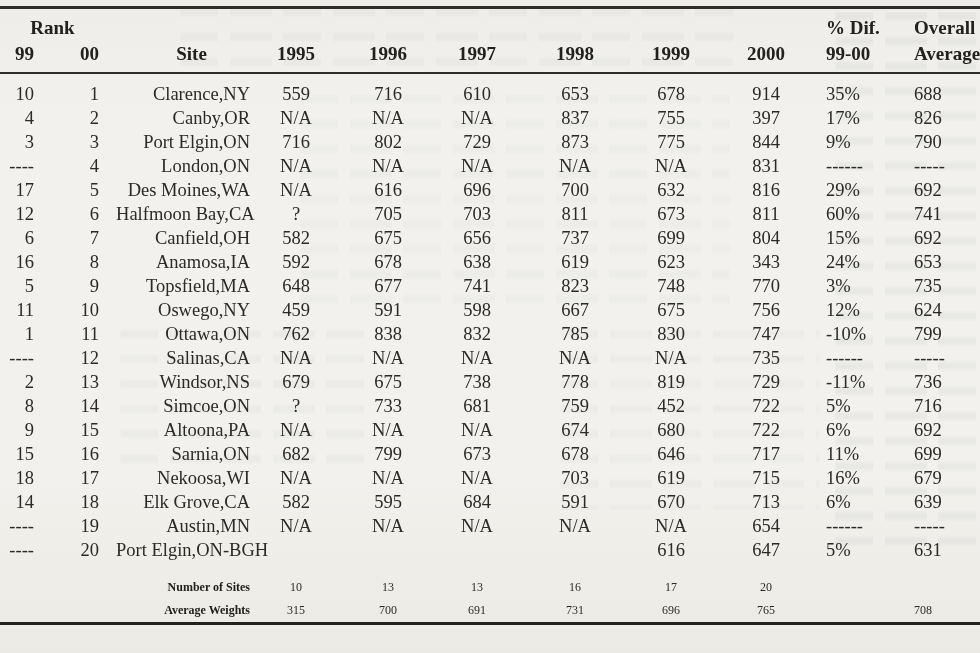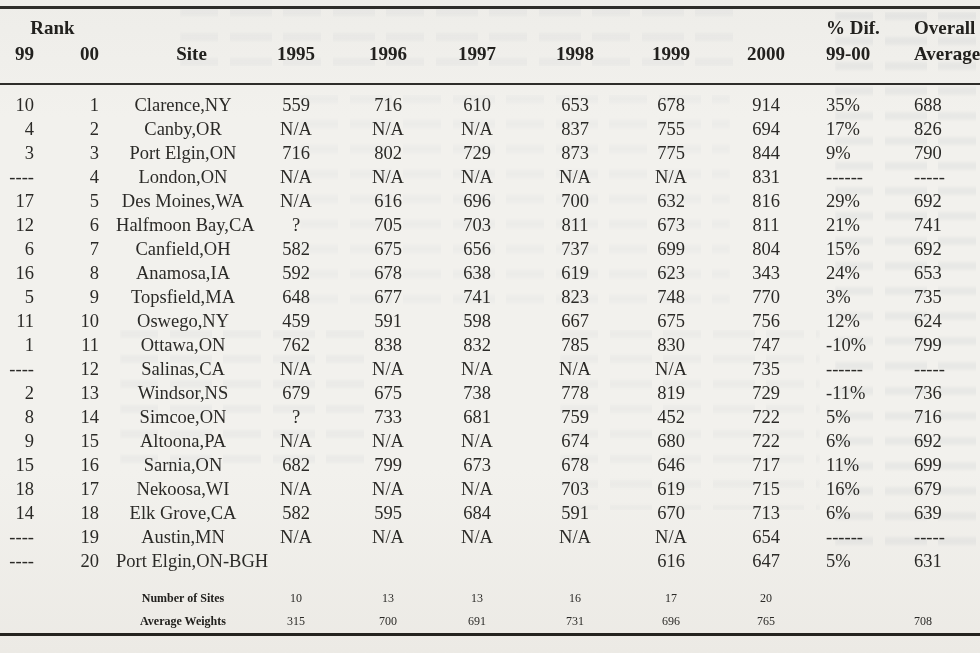--- a/index.html
+++ b/index.html
@@ -38,32 +38,32 @@
     position:relative;z-index:1;
     width:980px;table-layout:fixed;border-collapse:collapse;
     margin-top:6px;
     border-top:3px solid var(--rule);
     color:var(--ink);
     border-radius:27px;
   }
   th,td{padding:0;font-weight:normal;white-space:nowrap;overflow:visible;}
   thead th{font-weight:bold;font-size:19px;color:#22211e;}
   tr.h1 th{height:30px;vertical-align:bottom;}
-  tr.h2 th{height:30px;vertical-align:middle;border-bottom:2px solid var(--rule);padding-bottom:14px;}
+  tr.h2 th{height:30px;vertical-align:middle;border-bottom:2px solid var(--rule);padding-bottom:3px;}
   tbody.data td{height:24px;font-size:18.5px;vertical-align:middle;}
   tbody.data tr:first-child td{padding-top:8px;}
   tbody.foot td{font-size:12px;}
   tr.spacer td{height:14px;border:none;}
   tr.frow td{height:23px;vertical-align:middle;}
   tr.frow-last td{padding-bottom:0;border-bottom:3.5px solid #24231f;}
   .bold{font-weight:bold;color:#22211e;}
   
   .a-r1{text-align:right;padding-right:26px;}
   .a-r2{text-align:right;padding-right:6px;}
-  .a-l {text-align:center;padding-left:11px;}
+  .a-l {text-align:right;padding-left:11px;}
   .a-c {text-align:center;}
   .a-pl{text-align:left;padding-left:6px;}
   .a-ol{text-align:left;padding-left:6px;margin-left:28px;}
   th.site-h{padding-left:28px;}
 </style>
 </head>
 <body>
 
 <div class="page">
   <div class="ghost g1"></div>
@@ -129,21 +129,21 @@
         </tr>
         <tr>
           <td class="a-r1">4</td>
           <td class="a-r2">2</td>
           <td class="a-l">Canby,OR</td>
           <td class="a-c">N/A</td>
           <td class="a-c">N/A</td>
           <td class="a-c">N/A</td>
           <td class="a-c">837</td>
           <td class="a-c">755</td>
-          <td class="a-c">694</td>
+          <td class="a-c">397</td>
           <td class="a-pl">17%</td>
           <td class="a-ol">826</td>
         </tr>
         <tr>
           <td class="a-r1">3</td>
           <td class="a-r2">3</td>
           <td class="a-l">Port Elgin,ON</td>
           <td class="a-c">716</td>
           <td class="a-c">802</td>
           <td class="a-c">729</td>
@@ -182,21 +182,21 @@
         <tr>
           <td class="a-r1">12</td>
           <td class="a-r2">6</td>
           <td class="a-l">Halfmoon Bay,CA</td>
           <td class="a-c">?</td>
           <td class="a-c">705</td>
           <td class="a-c">703</td>
           <td class="a-c">811</td>
           <td class="a-c">673</td>
           <td class="a-c">811</td>
-          <td class="a-pl">21%</td>
+          <td class="a-pl">60%</td>
           <td class="a-ol">741</td>
         </tr>
         <tr>
           <td class="a-r1">6</td>
           <td class="a-r2">7</td>
           <td class="a-l">Canfield,OH</td>
           <td class="a-c">582</td>
           <td class="a-c">675</td>
           <td class="a-c">656</td>
           <td class="a-c">737</td>

